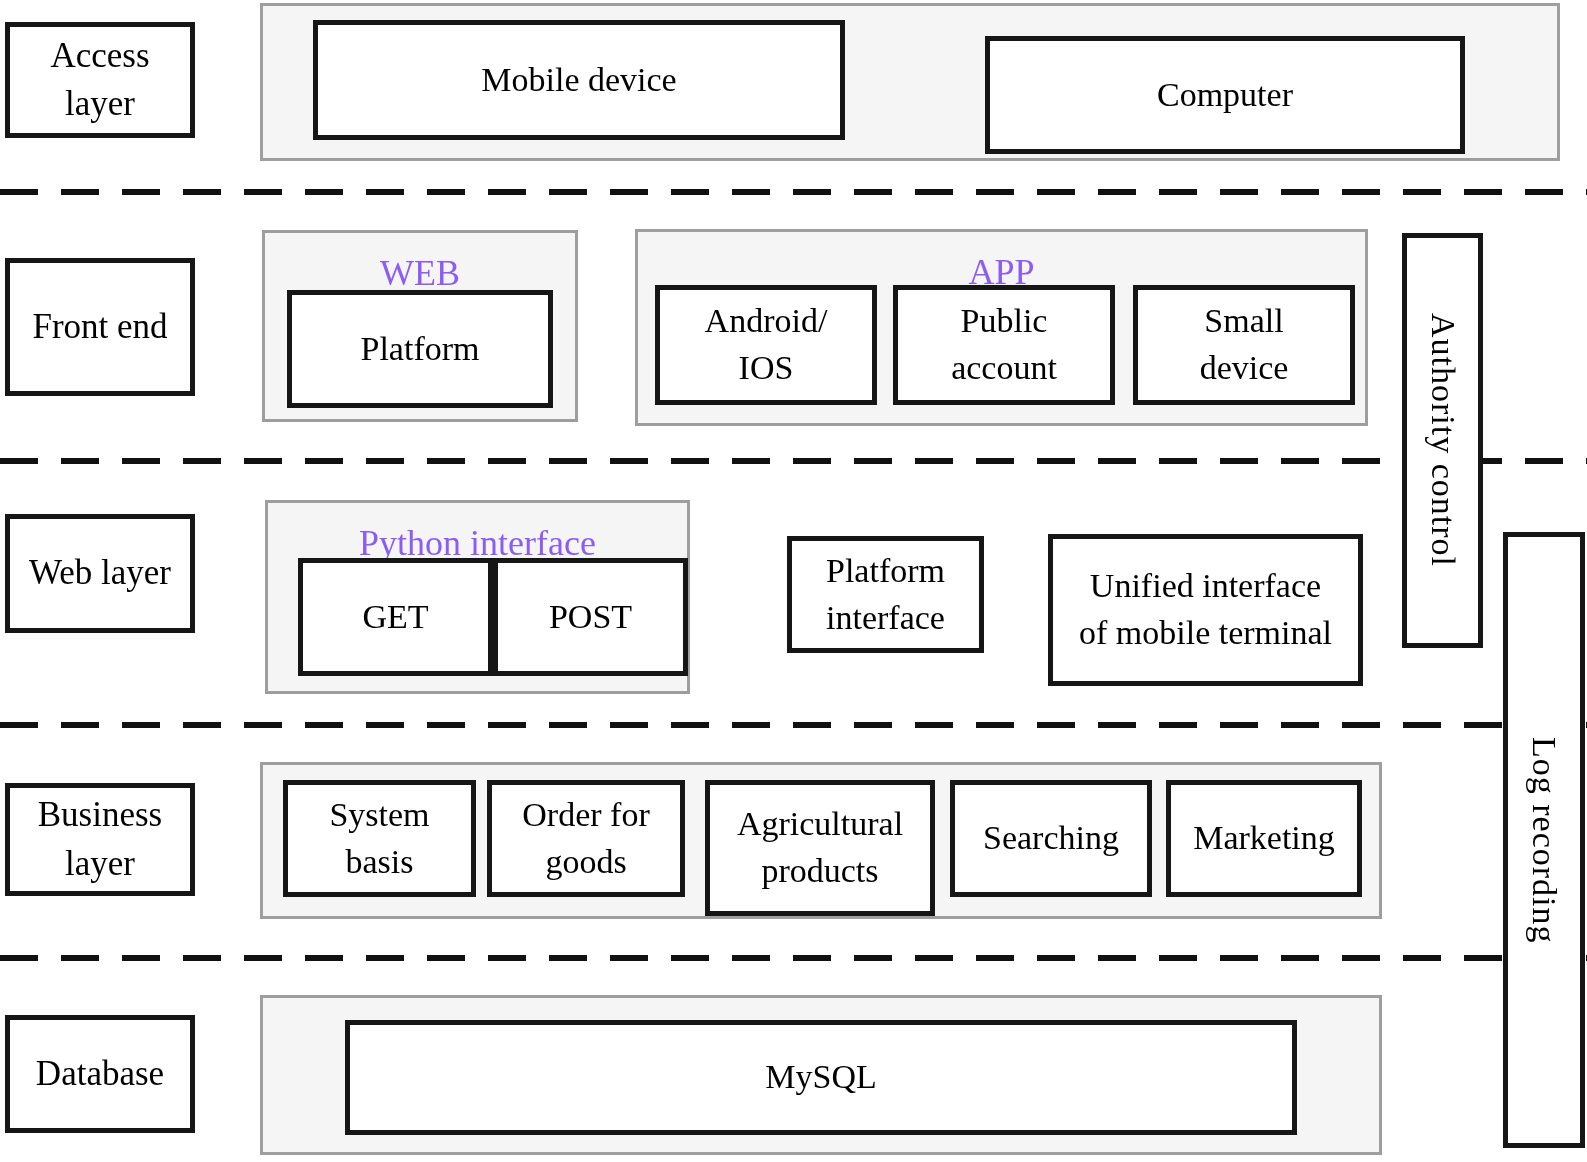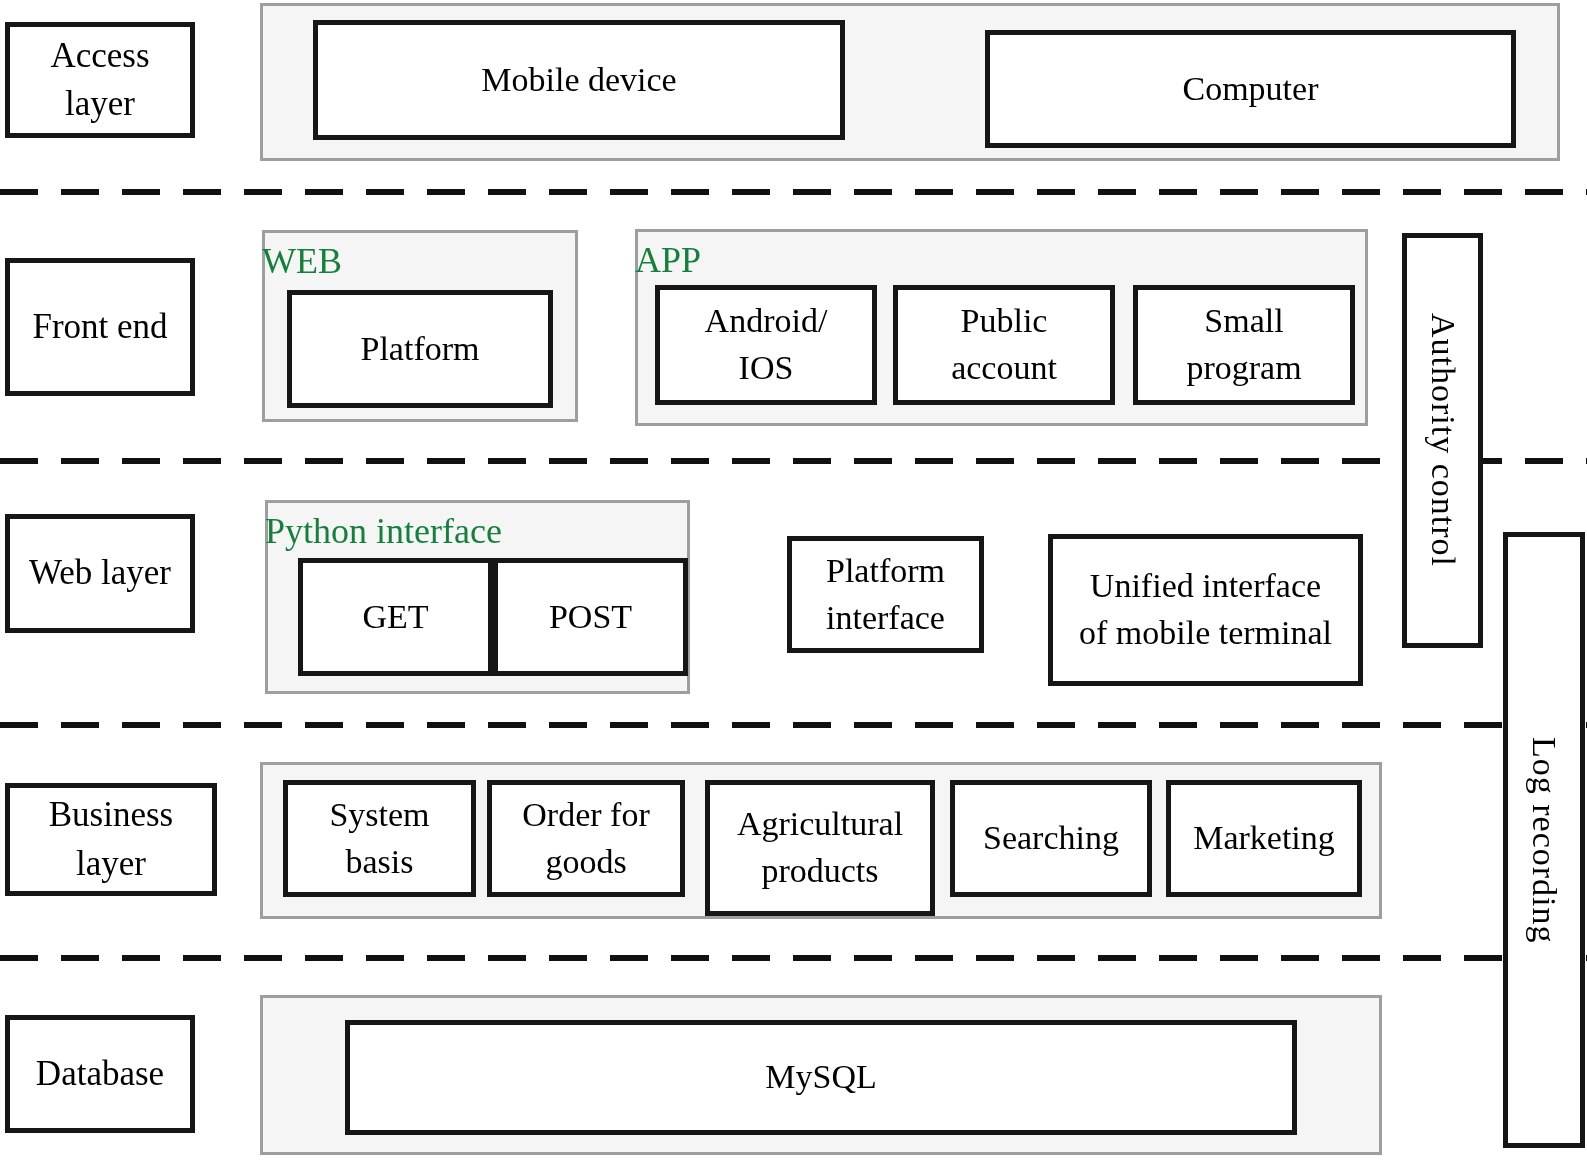--- a/index.html
+++ b/index.html
@@ -30,23 +30,25 @@
     position: absolute;
     background: #f5f5f5;
     border: 3px solid #9e9e9e;
     z-index: 2;
   }
 
   
   .group-title {
     position: absolute;
     z-index: 3;
+    text-align: center;
     font-size: 36px;
     line-height: 46px;
-    color: #15803d;
+    color: #8b5cf6;
+    margin-top: 12px;
   }
 
   
   .box {
     position: absolute;
     background: #ffffff;
     border: 5px solid #161616;
     z-index: 3;
     display: flex;
     align-items: center;
@@ -77,40 +79,40 @@
 
   <div class="dash-line" style="top:189px"></div>
   <div class="dash-line" style="top:458px"></div>
   <div class="dash-line" style="top:722px"></div>
   <div class="dash-line" style="top:955px"></div>
 
   <div class="box row-label" style="left:5px; top:22px; width:190px; height:116px">Access
 layer</div>
   <div class="box row-label" style="left:5px; top:258px; width:190px; height:138px">Front end</div>
   <div class="box row-label" style="left:5px; top:514px; width:190px; height:119px">Web layer</div>
-  <div class="box row-label" style="left:5px; top:783px; width:212px; height:113px">Business
+  <div class="box row-label" style="left:5px; top:783px; width:190px; height:113px">Business
 layer</div>
   <div class="box row-label" style="left:5px; top:1015px; width:190px; height:118px">Database</div>
 
   <div class="group" style="left:260px; top:3px; width:1300px; height:158px"></div>
   <div class="box" style="left:313px; top:20px; width:532px; height:120px">Mobile device</div>
-  <div class="box" style="left:985px; top:30px; width:531px; height:118px">Computer</div>
+  <div class="box" style="left:985px; top:36px; width:480px; height:118px">Computer</div>
 
   <div class="group" style="left:262px; top:230px; width:316px; height:192px"></div>
   <div class="group-title" style="left:262px; top:238px; width:316px">WEB</div>
   <div class="box" style="left:287px; top:290px; width:266px; height:118px">Platform</div>
 
   <div class="group" style="left:635px; top:229px; width:733px; height:197px"></div>
   <div class="group-title" style="left:635px; top:237px; width:733px">APP</div>
   <div class="box" style="left:655px; top:285px; width:222px; height:120px">Android/
 IOS</div>
   <div class="box" style="left:893px; top:285px; width:222px; height:120px">Public
 account</div>
   <div class="box" style="left:1133px; top:285px; width:222px; height:120px">Small
-program</div>
+device</div>
 
   <div class="box vbox" style="left:1402px; top:233px; width:81px; height:415px">Authority control</div>
   <div class="box vbox" style="left:1503px; top:532px; width:82px; height:616px">Log recording</div>
 
   <div class="group" style="left:265px; top:500px; width:425px; height:194px"></div>
   <div class="group-title" style="left:265px; top:508px; width:425px">Python interface</div>
   <div class="box" style="left:298px; top:558px; width:195px; height:118px">GET</div>
   <div class="box" style="left:493px; top:558px; width:195px; height:118px">POST</div>
 
   <div class="box" style="left:787px; top:536px; width:197px; height:117px">Platform

